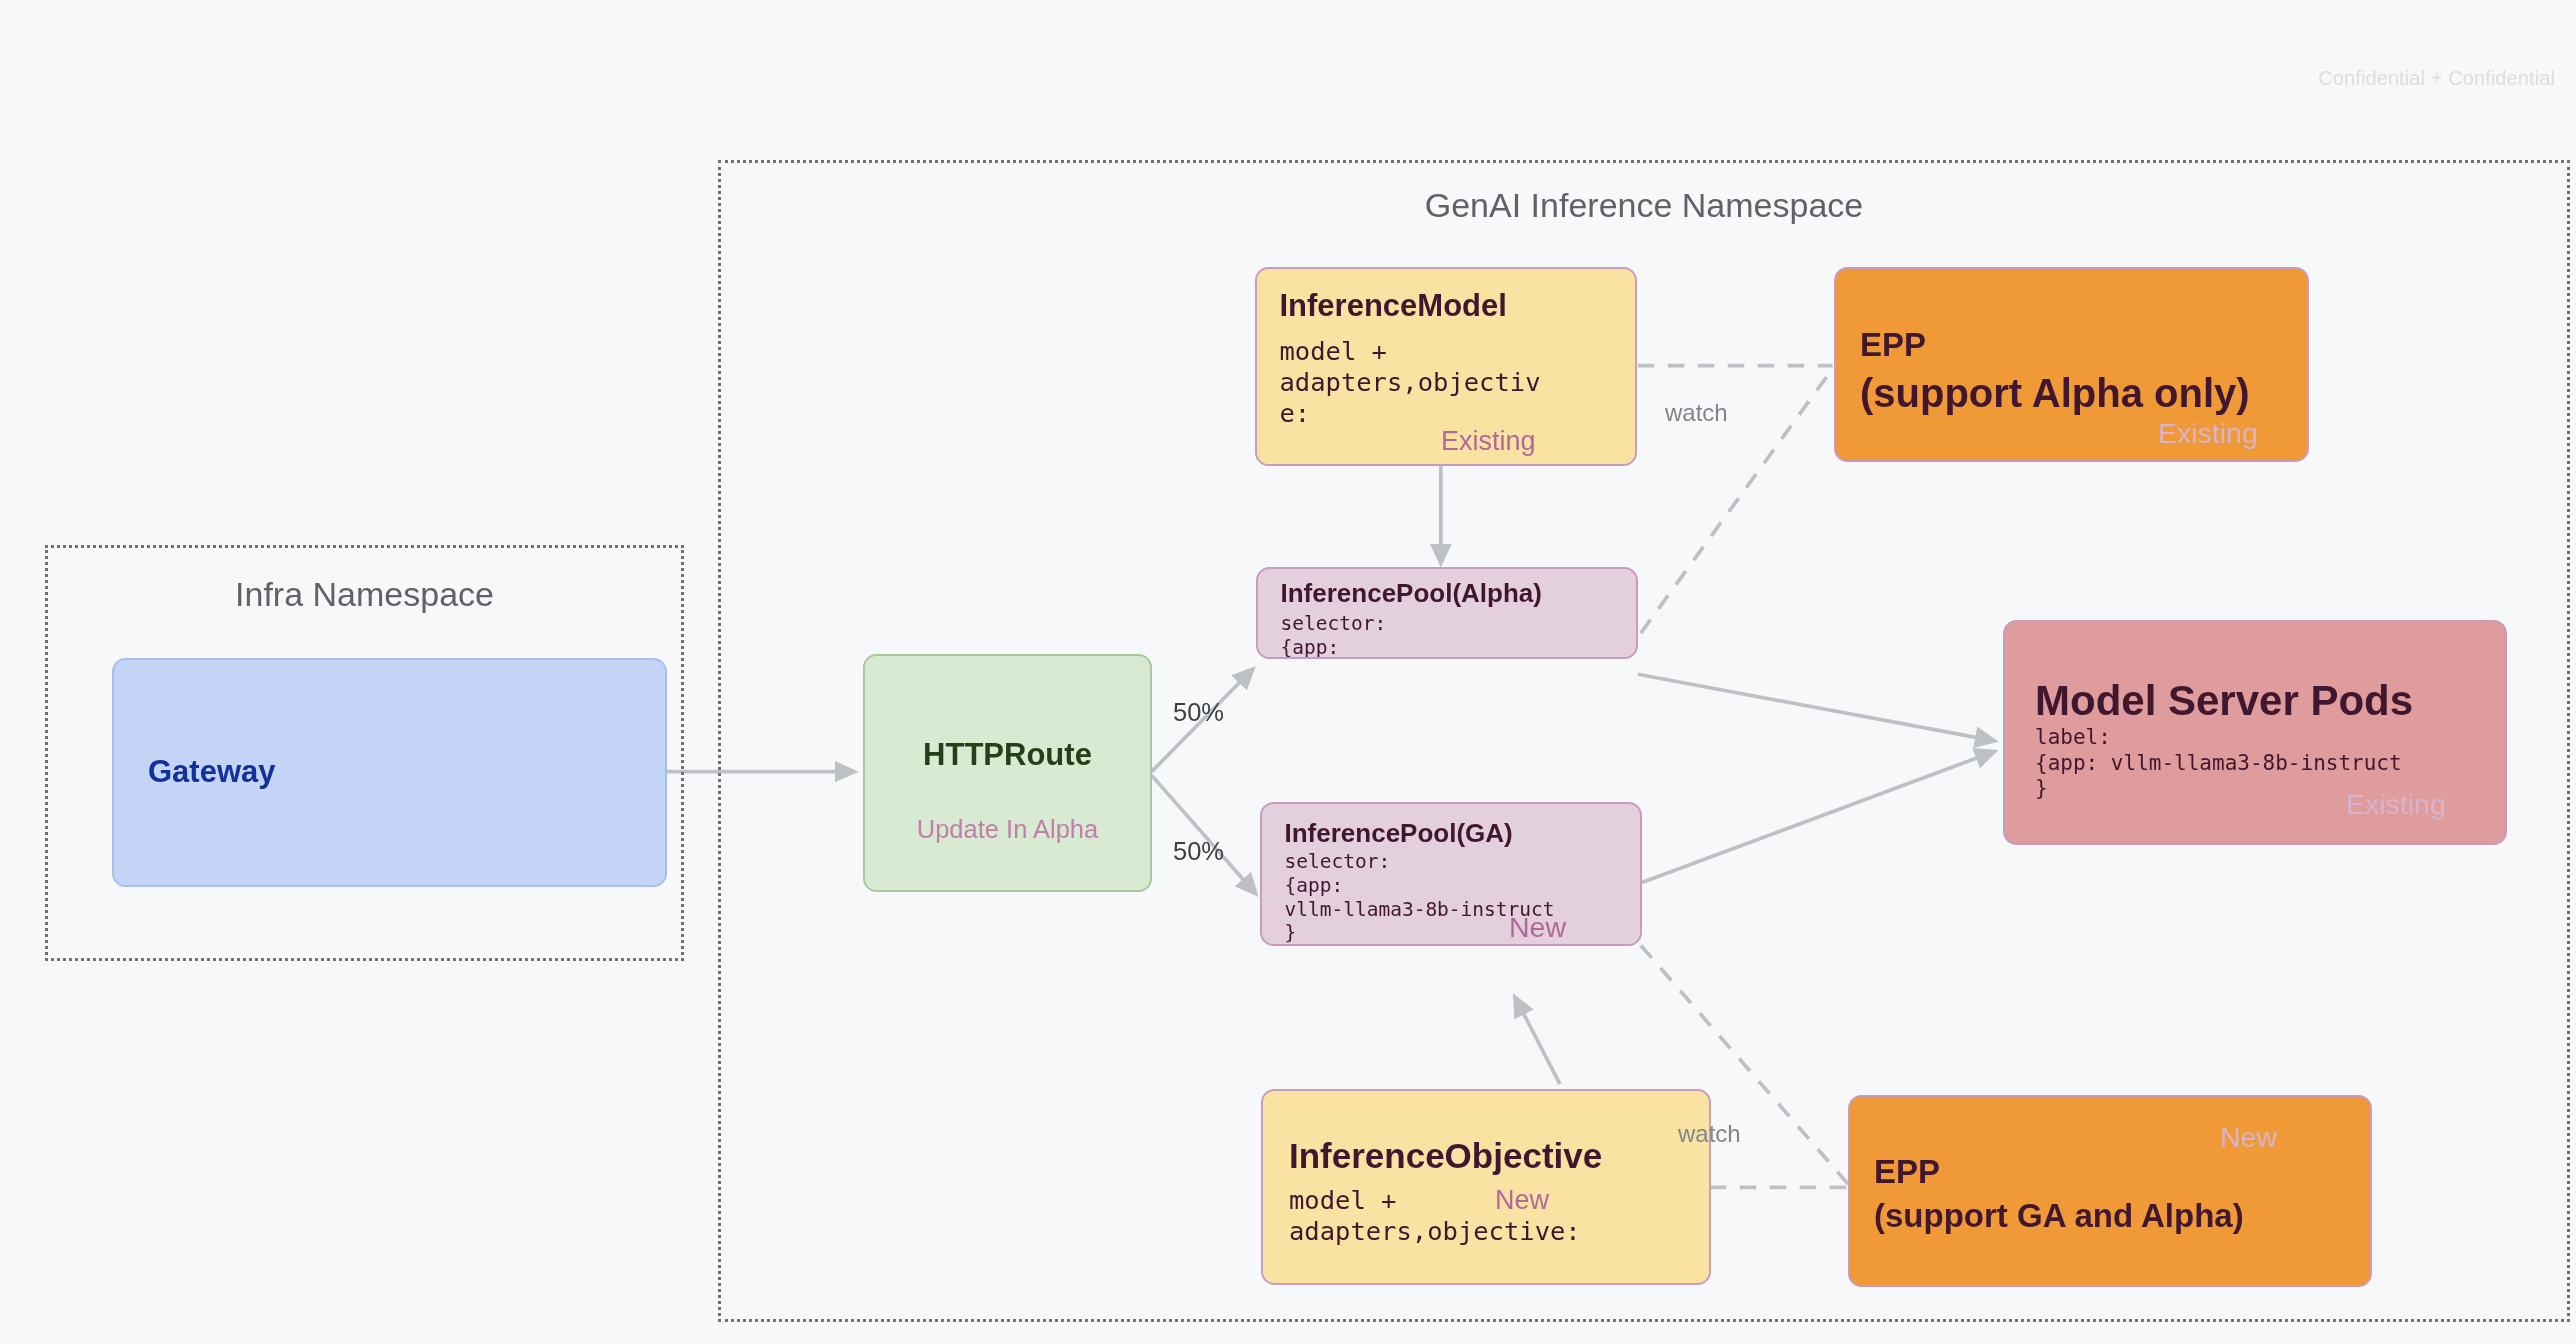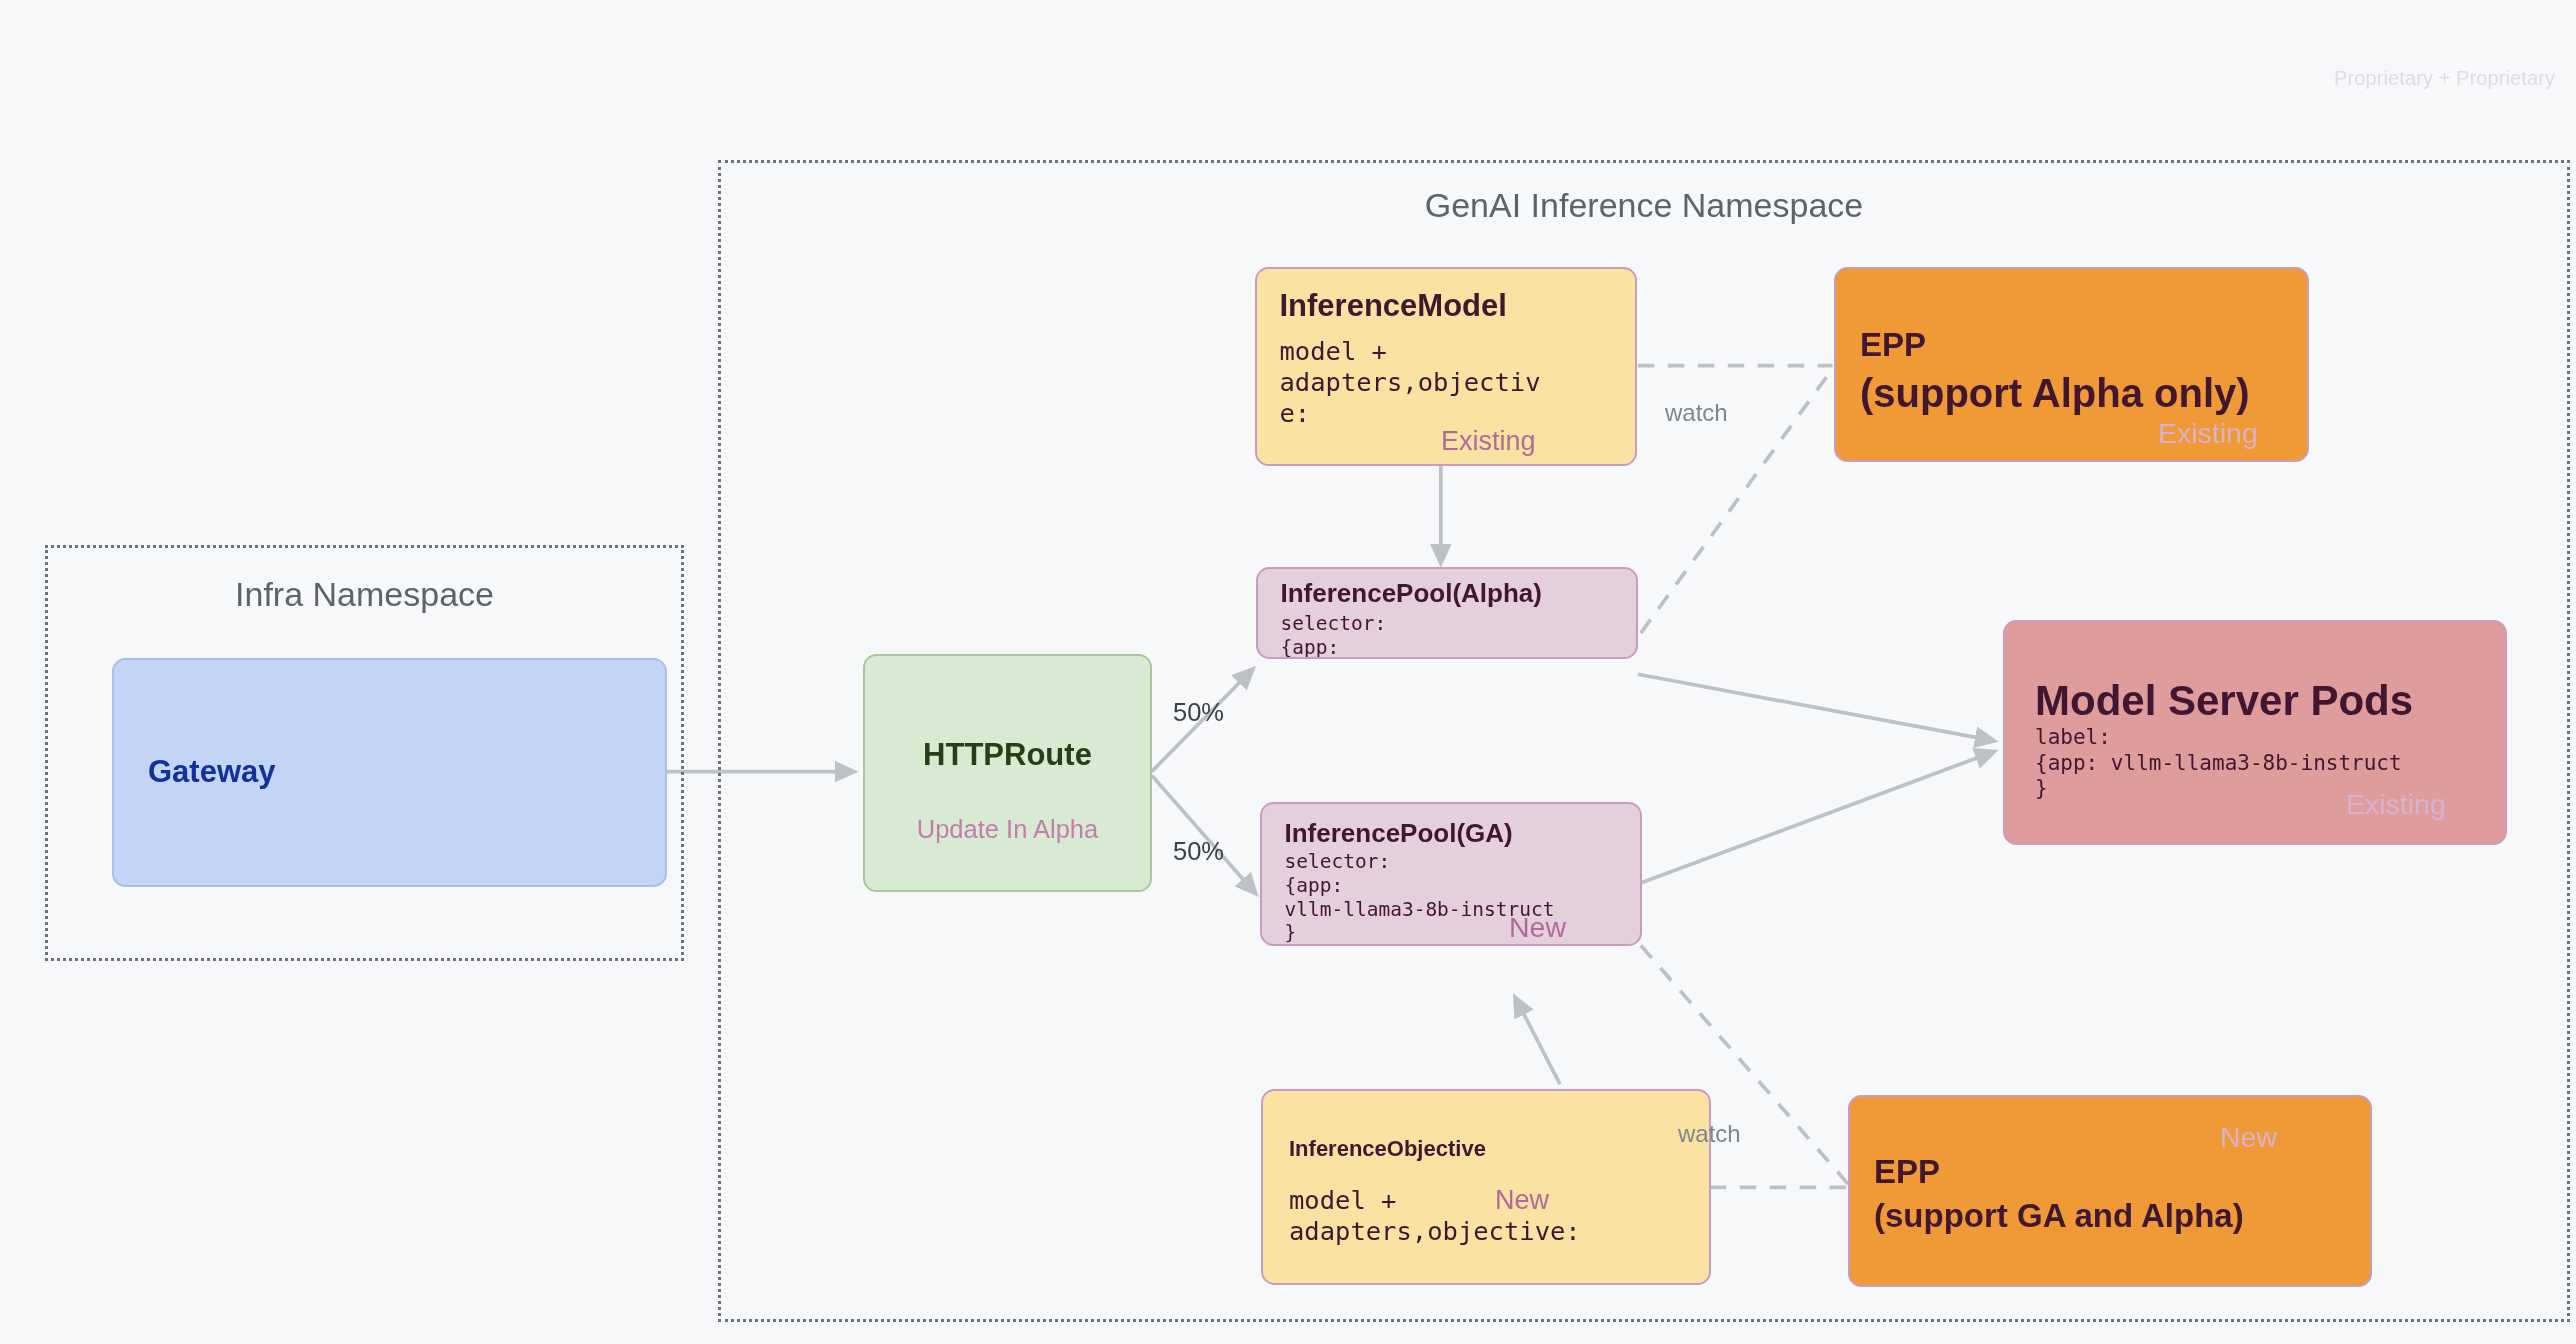--- a/index.html
+++ b/index.html
@@ -152,21 +152,21 @@
 
     <path d="M2186,488 L2446,488" stroke="#BDC1C6" stroke-width="5" fill="none" stroke-dasharray="22 18"></path>
 
     <path d="M2190,845 L2446,492" stroke="#BDC1C6" stroke-width="5" fill="none" stroke-dasharray="22 18"></path>
 
     <path d="M2282,1585 L2468,1585" stroke="#BDC1C6" stroke-width="5" fill="none" stroke-dasharray="22 18"></path>
 
     <path d="M2190,1262 L2468,1582" stroke="#BDC1C6" stroke-width="5" fill="none" stroke-dasharray="22 18"></path>
   </svg>
 
-  <div class="confidential">Proprietary + Proprietary</div>
+  <div class="confidential">Confidential + Confidential</div>
 
   <div class="ns-box" style="left:45px; top:545px; width:639px; height:416px;"></div>
   <div class="ns-title" style="left:45px; top:575px; width:639px;">Infra Namespace</div>
 
   <div class="ns-box" style="left:718px; top:160px; width:1852px; height:1162px;"></div>
   <div class="ns-title" style="left:718px; top:186px; width:1852px;">GenAI Inference Namespace</div>
 
   <div class="node skin-blue" style="left:112px; top:658px; width:555px; height:229px;">
     <div class="inner">
       <div class="gw-title" style="left:34px; top:94px;">Gateway</div>
@@ -225,21 +225,21 @@
       <div class="n-code" style="left:22.5px; top:46px; font-size:19.5px;">selector:
 {app:
 vllm-llama3-8b-instruct
 }</div>
       <div class="badge badge-pink" style="left:247px; top:107px; font-size:28.5px;">New</div>
     </div>
   </div>
 
   <div class="node skin-yellow" style="left:1261px; top:1089px; width:450px; height:196px;">
     <div class="inner">
-      <div class="n-title" style="left:26px; top:45px; font-size:22px;">InferenceObjective</div>
+      <div class="n-title" style="left:26px; top:45px; font-size:35px;">InferenceObjective</div>
       <div class="n-code" style="left:26px; top:94px; font-size:25.5px;">model +
 adapters,objective:</div>
       <div class="badge badge-pink" style="left:232px; top:94px; font-size:27px;">New</div>
     </div>
   </div>
 
   <div class="node skin-orange" style="left:1848px; top:1095px; width:524px; height:192px;">
     <div class="inner">
       <div class="n-title" style="left:24px; top:56px; font-size:33px;">EPP</div>
       <div class="n-title" style="left:24px; top:100px; font-size:33px;">(support GA and Alpha)</div>

